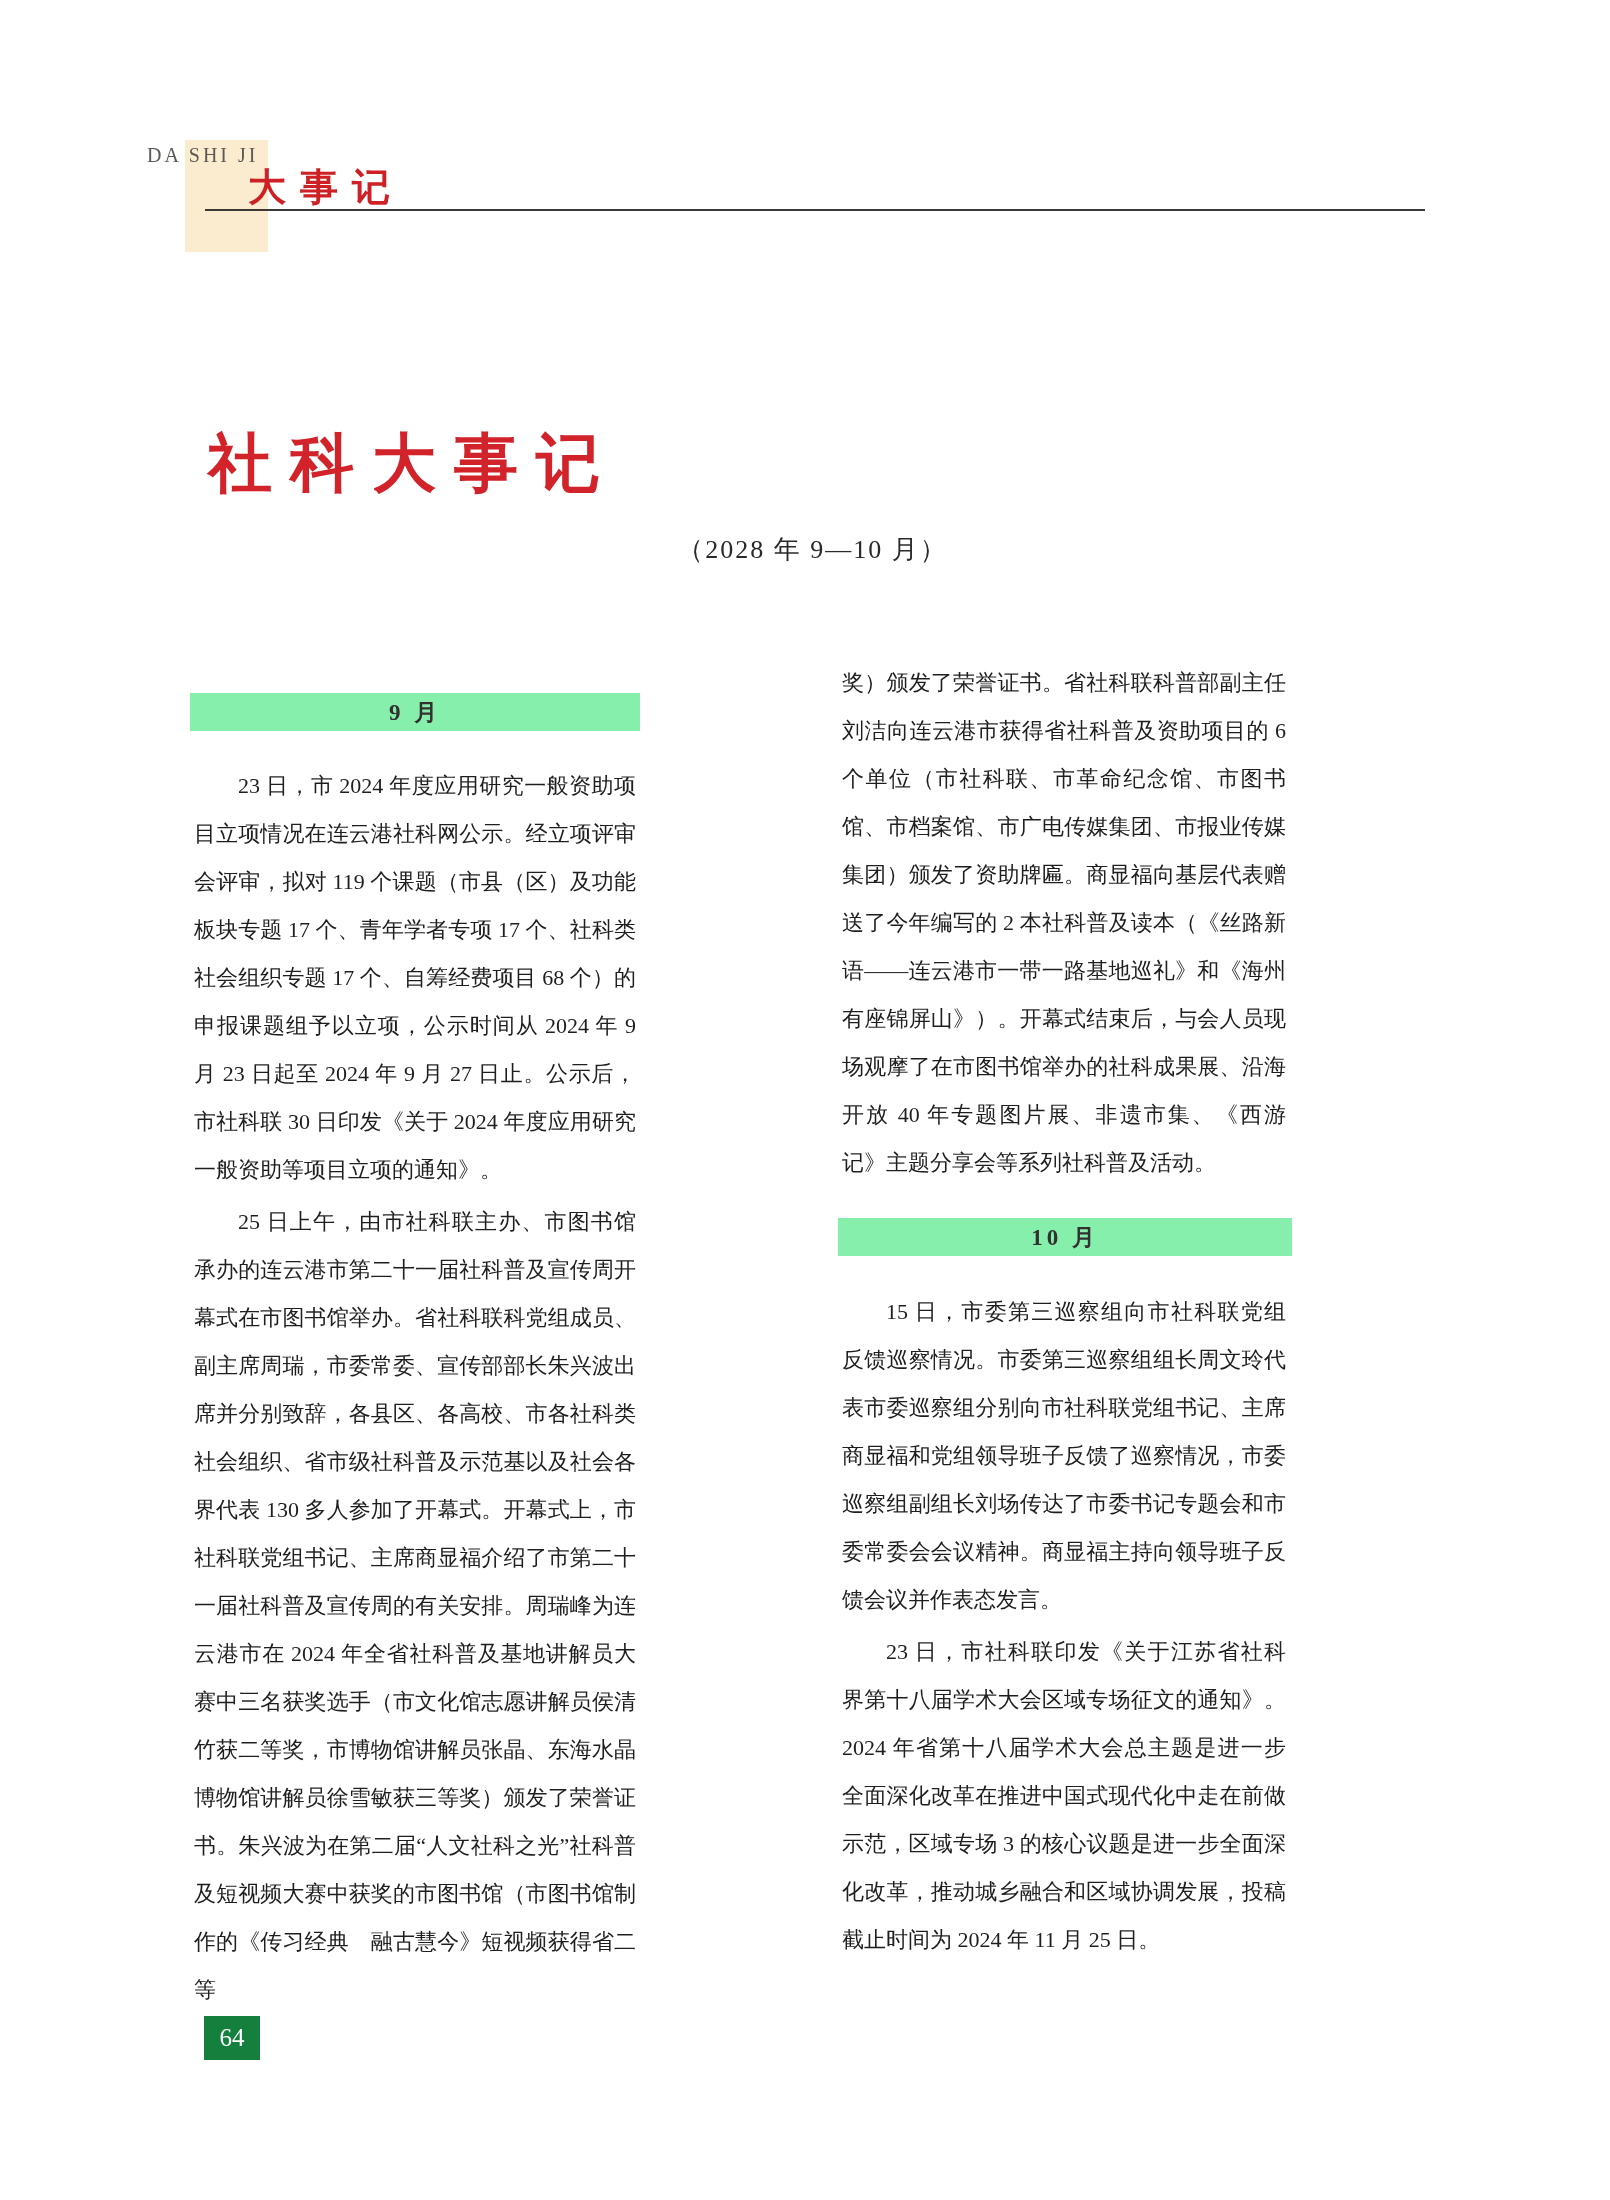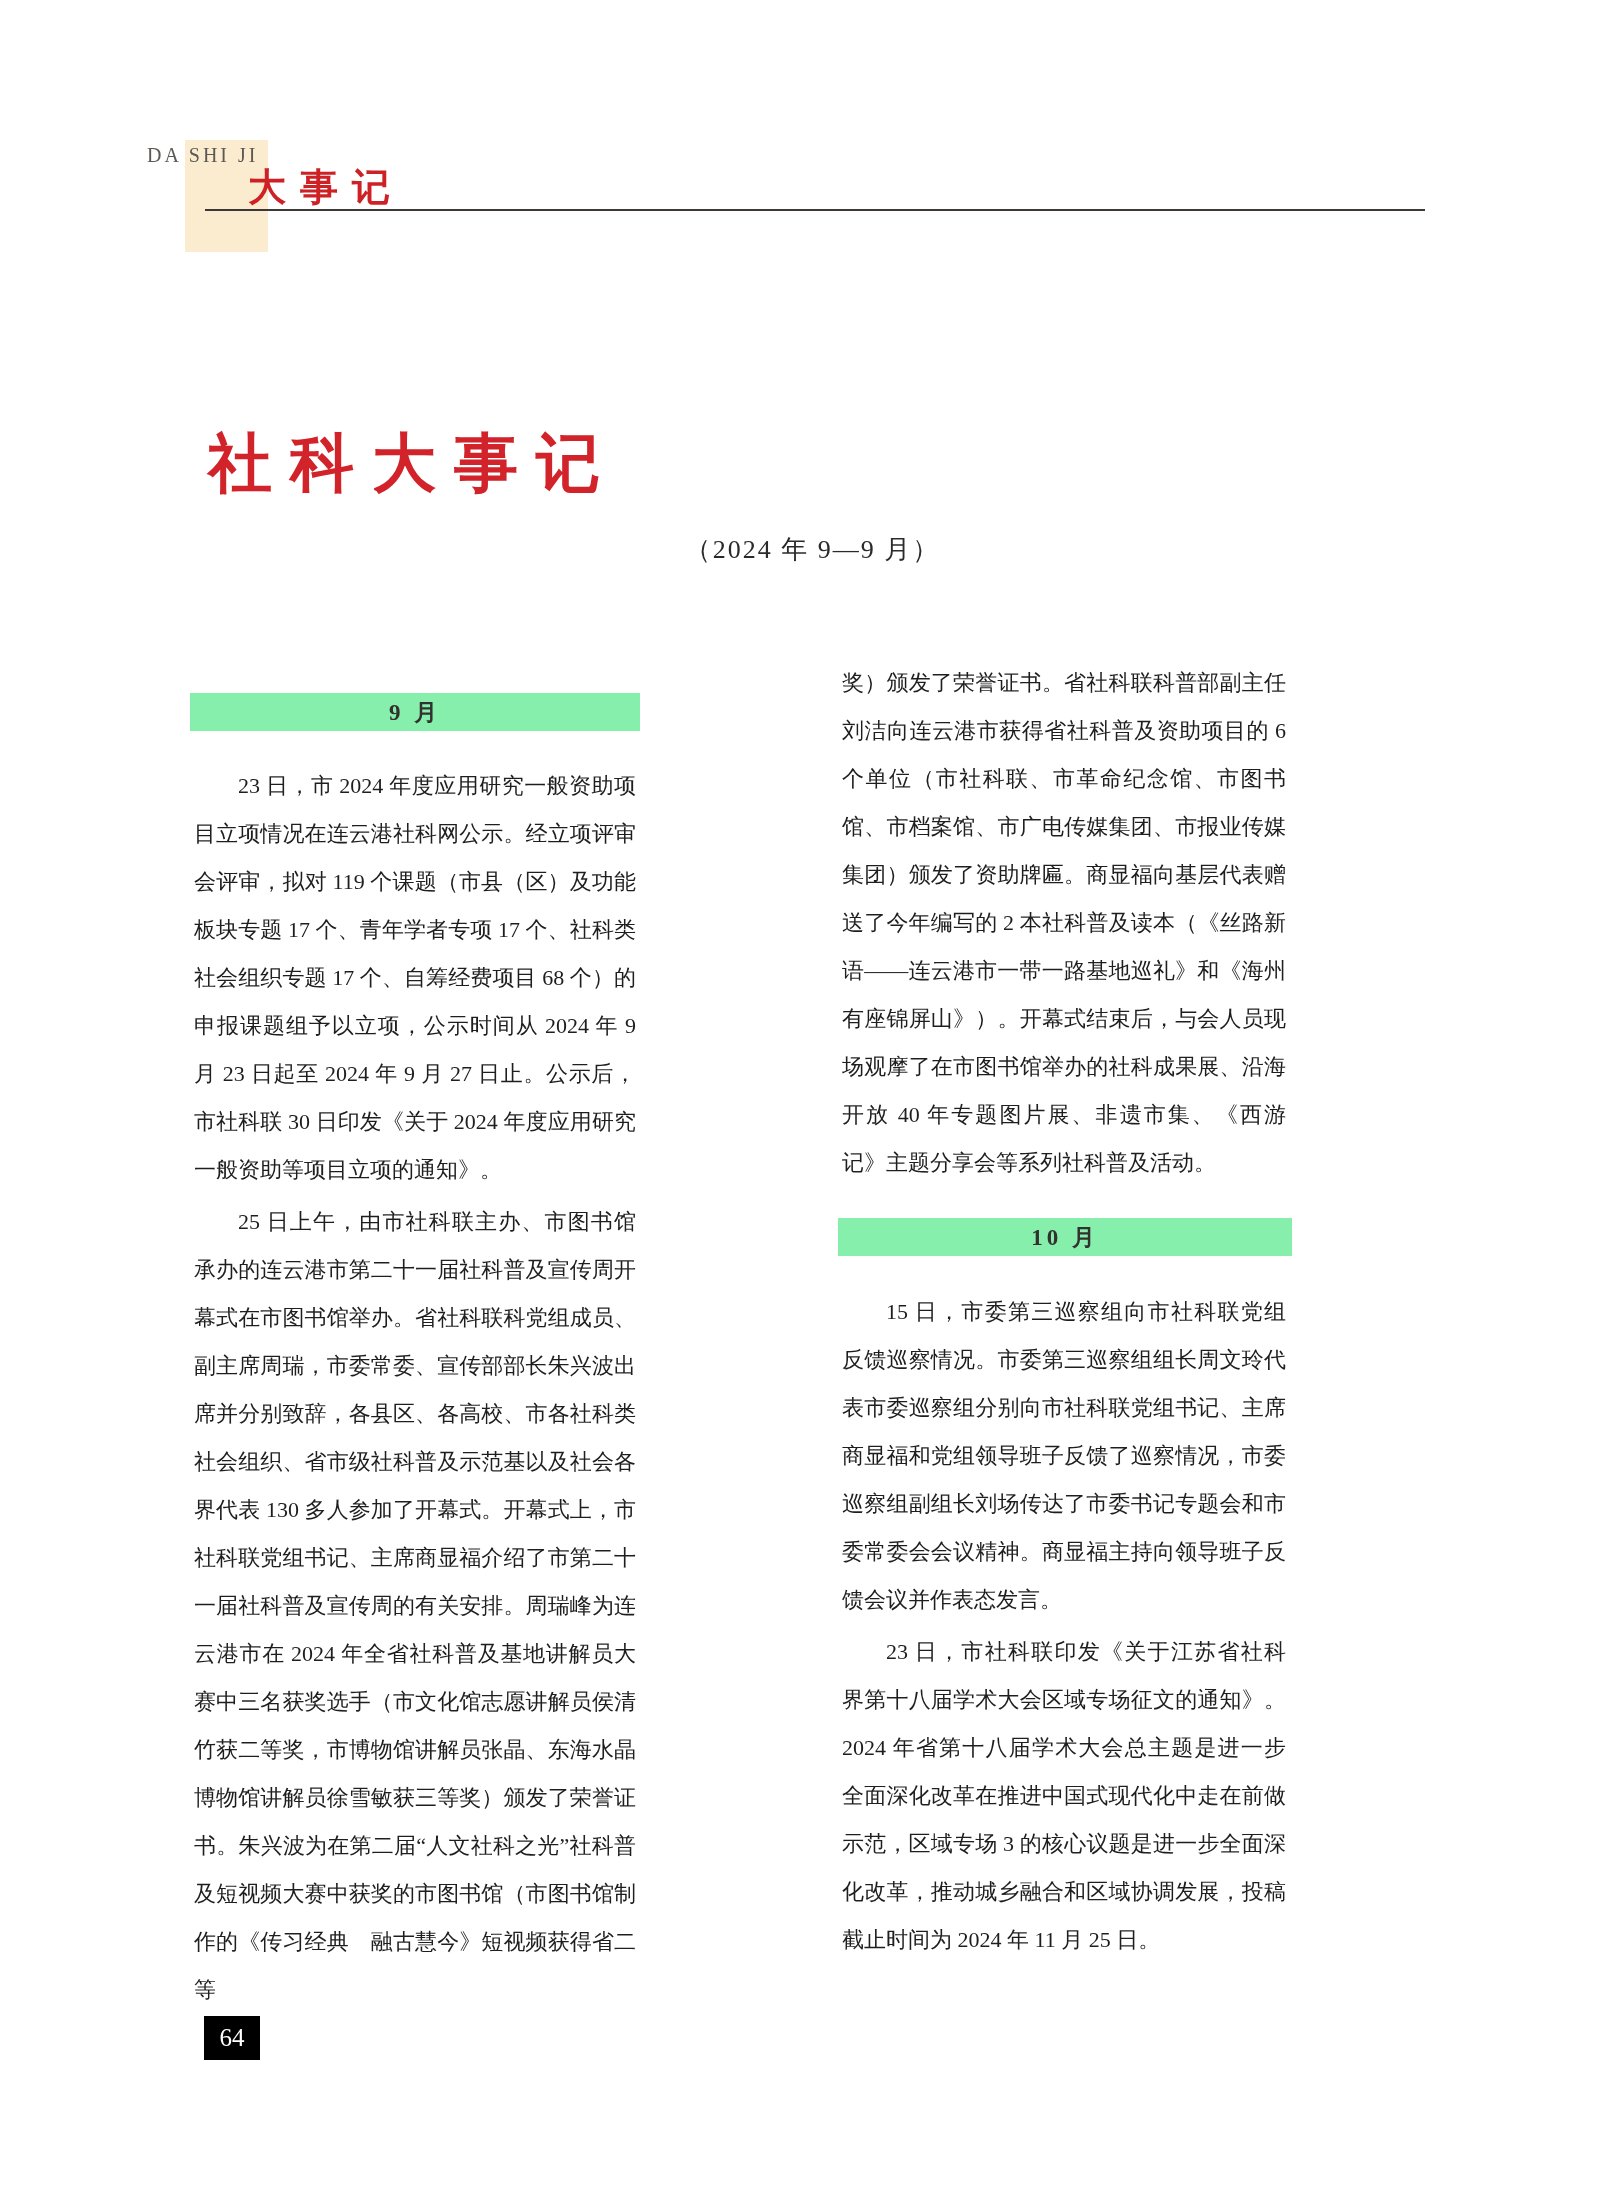--- a/index.html
+++ b/index.html
@@ -52,37 +52,37 @@
     text-align:justify;color:#1e1e1e;
   }
   .body-text p{margin:4px;text-indent:2em;}
   .body-text p.no-indent{text-indent:0;}
   .left-paras{left:190px;top:758px;width:450px;}
   .right-para-cont{left:838px;top:655px;width:452px;}
   .right-paras{left:838px;top:1284px;width:452px;}
   
   .page-num{
     position:absolute;left:204px;top:2016px;width:56px;height:44px;
-    background:#000000;color:#ffffff;
+    background:#15803d;color:#ffffff;
     display:flex;align-items:center;justify-content:center;
     font-size:25px;
   }
 </style>
 </head>
 <body>
 
 <div class="page">
 
   <div class="header-band"></div>
   <div class="eyebrow">DA SHI JI</div>
   <div class="header-title">大事记</div>
   <div class="header-rule"></div>
 
   <div class="main-title">社科大事记</div>
-  <div class="subtitle">（2024 年 9—9 月）</div>
+  <div class="subtitle">（2028 年 9—10 月）</div>
 
   <div class="band band-9">
     <span>9 月</span>
   </div>
   <div class="body-text left-paras">
     <p>23 日，市 2024 年度应用研究一般资助项目立项情况在连云港社科网公示。经立项评审会评审，拟对 119 个课题（市县（区）及功能板块专题 17 个、青年学者专项 17 个、社科类社会组织专题 17 个、自筹经费项目 68 个）的申报课题组予以立项，公示时间从 2024 年 9 月 23 日起至 2024 年 9 月 27 日止。公示后，市社科联 30 日印发《关于 2024 年度应用研究一般资助等项目立项的通知》。</p>
     <p>25 日上午，由市社科联主办、市图书馆承办的连云港市第二十一届社科普及宣传周开幕式在市图书馆举办。省社科联科党组成员、副主席周瑞，市委常委、宣传部部长朱兴波出席并分别致辞，各县区、各高校、市各社科类社会组织、省市级社科普及示范基以及社会各界代表 130 多人参加了开幕式。开幕式上，市社科联党组书记、主席商显福介绍了市第二十一届社科普及宣传周的有关安排。周瑞峰为连云港市在 2024 年全省社科普及基地讲解员大赛中三名获奖选手（市文化馆志愿讲解员侯清竹获二等奖，市博物馆讲解员张晶、东海水晶博物馆讲解员徐雪敏获三等奖）颁发了荣誉证书。朱兴波为在第二届“人文社科之光”社科普及短视频大赛中获奖的市图书馆（市图书馆制作的《传习经典　融古慧今》短视频获得省二等</p>
   </div>
 
   <div class="body-text right-para-cont">

